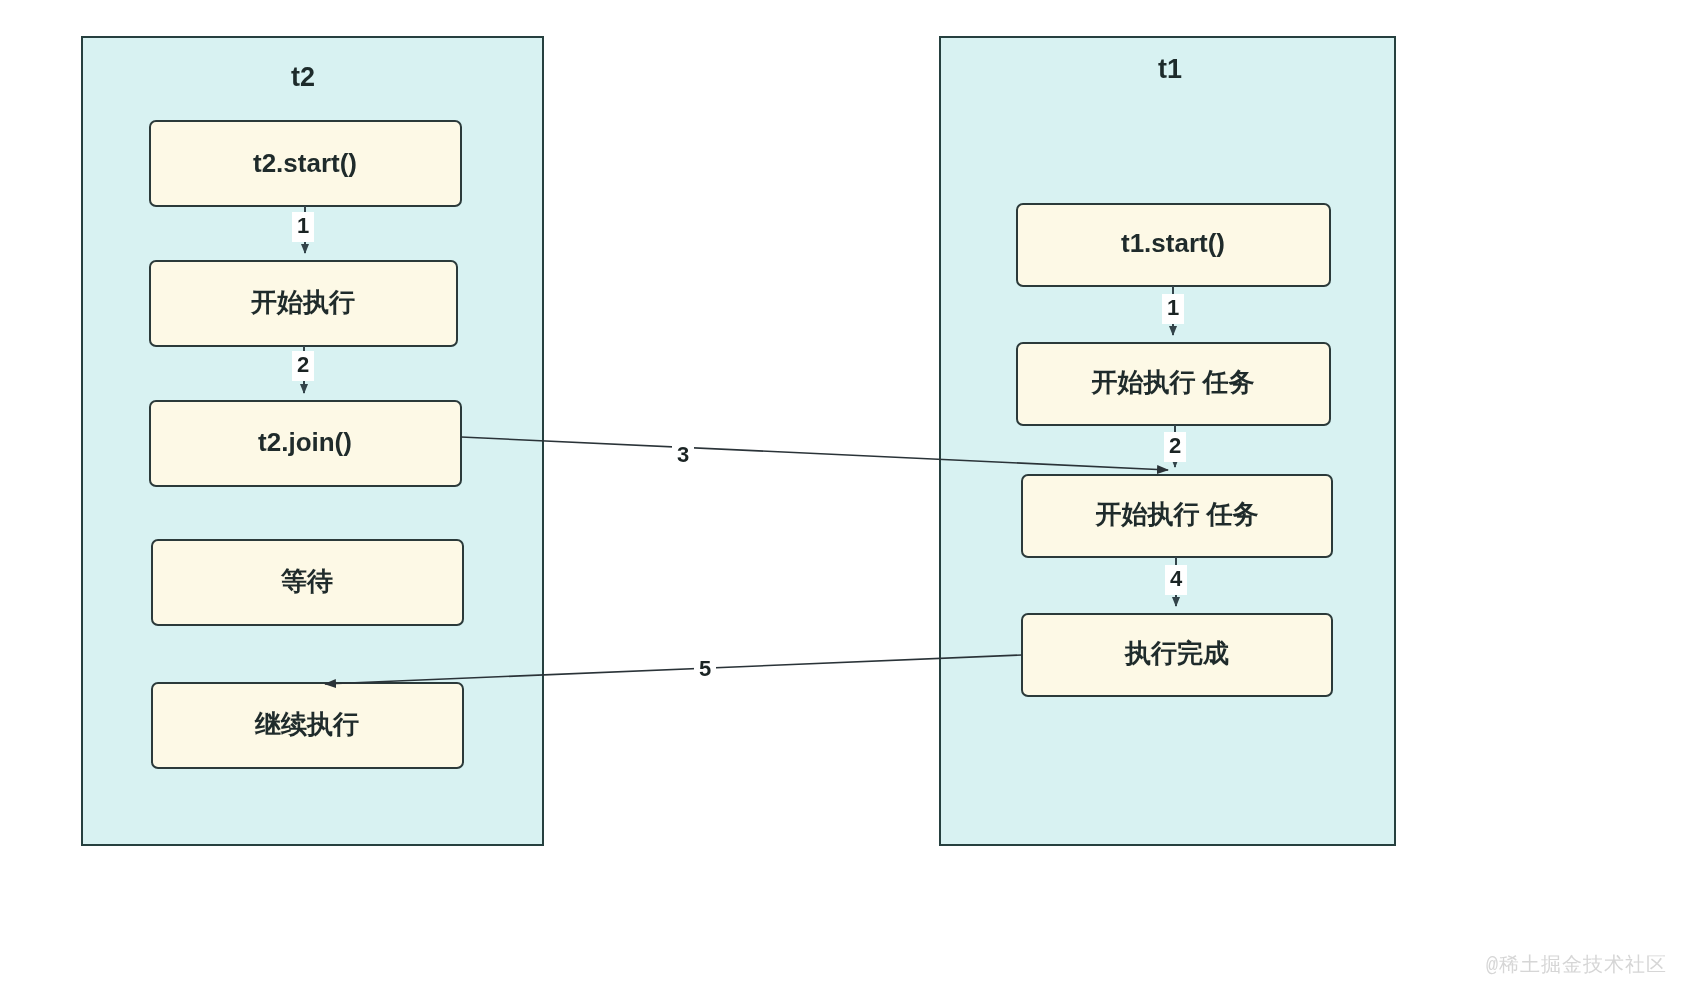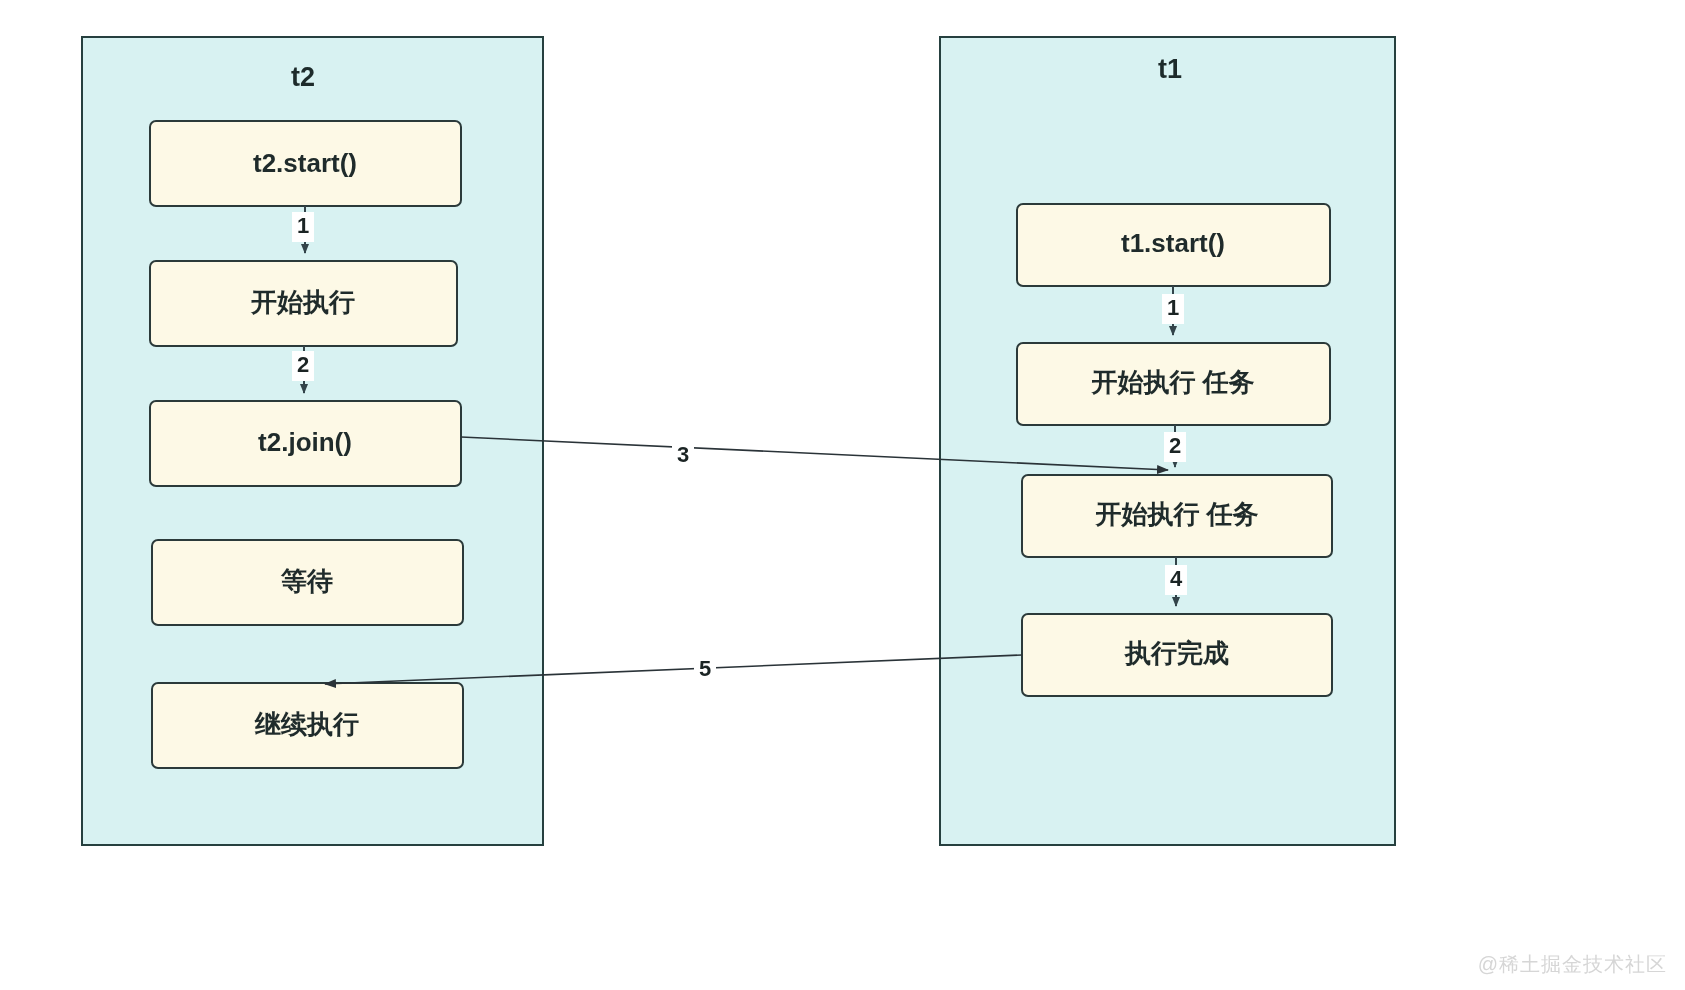--- a/index.html
+++ b/index.html
@@ -70,21 +70,21 @@
     font-size: 22px;
     font-weight: bold;
     fill: #1b2424;
     text-anchor: middle;
     dominant-baseline: middle;
   }
   .watermark {
     position: absolute;
     right: 18px;
     bottom: 12px;
-    font-family: Liberation Sans, sans-serif;
+    font-family: Liberation Mono, monospace;
     font-size: 20px;
     color: #d6d6d6;
     letter-spacing: 1px;
     user-select: none;
     white-space: nowrap;
   }
 </style>
 </head>
 <body>
 

